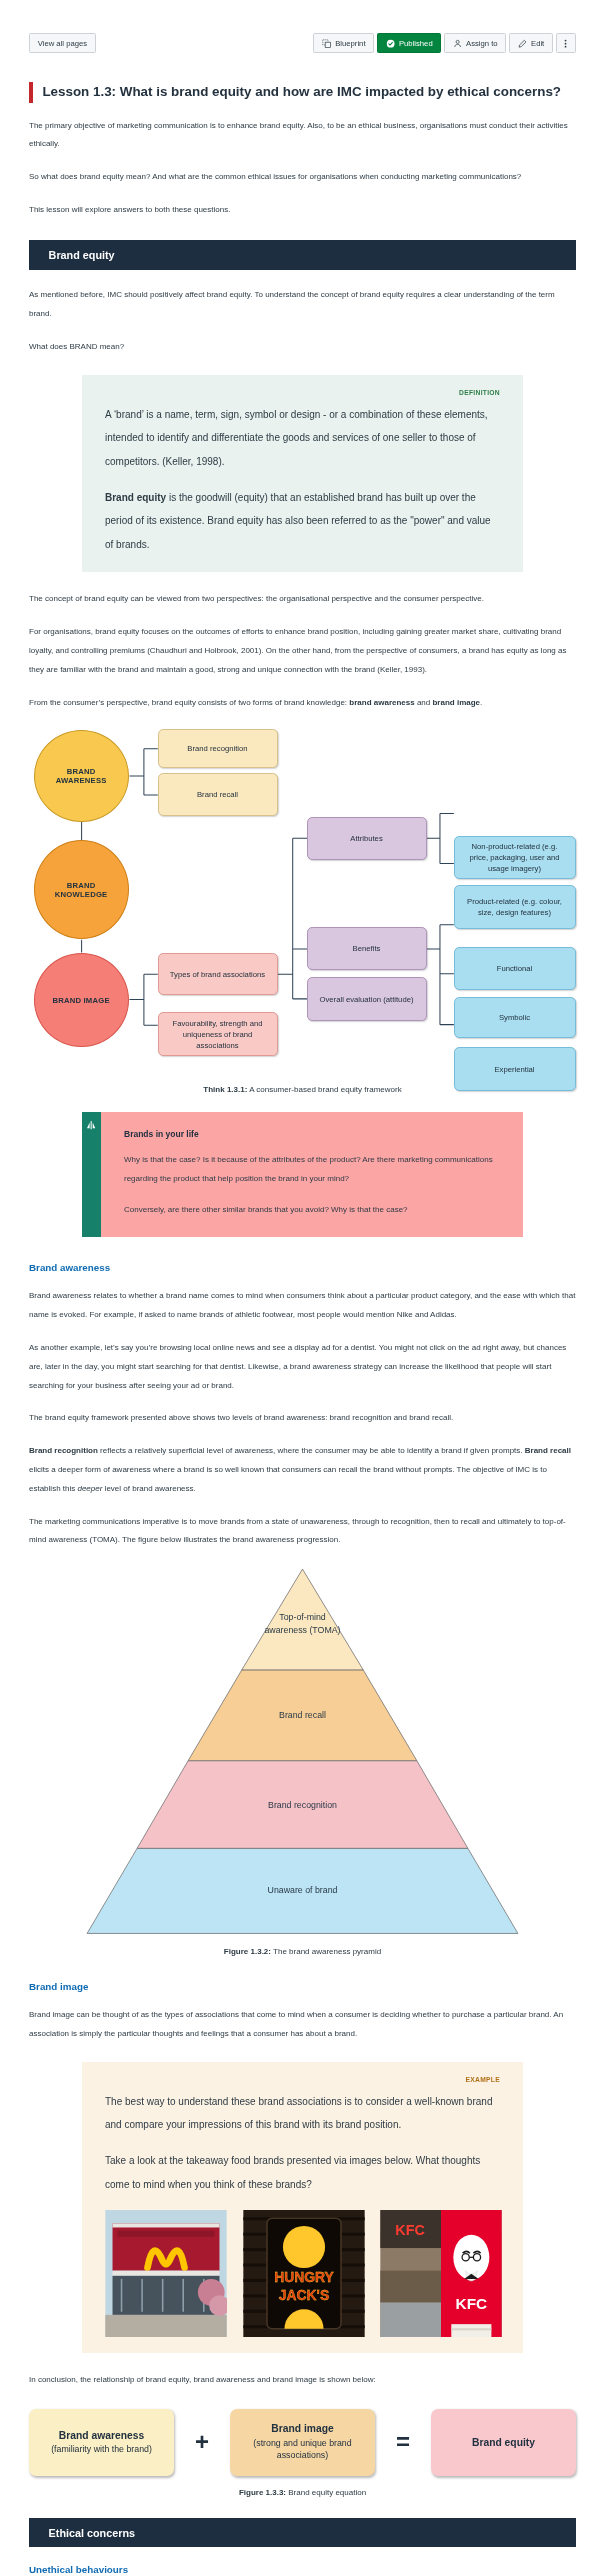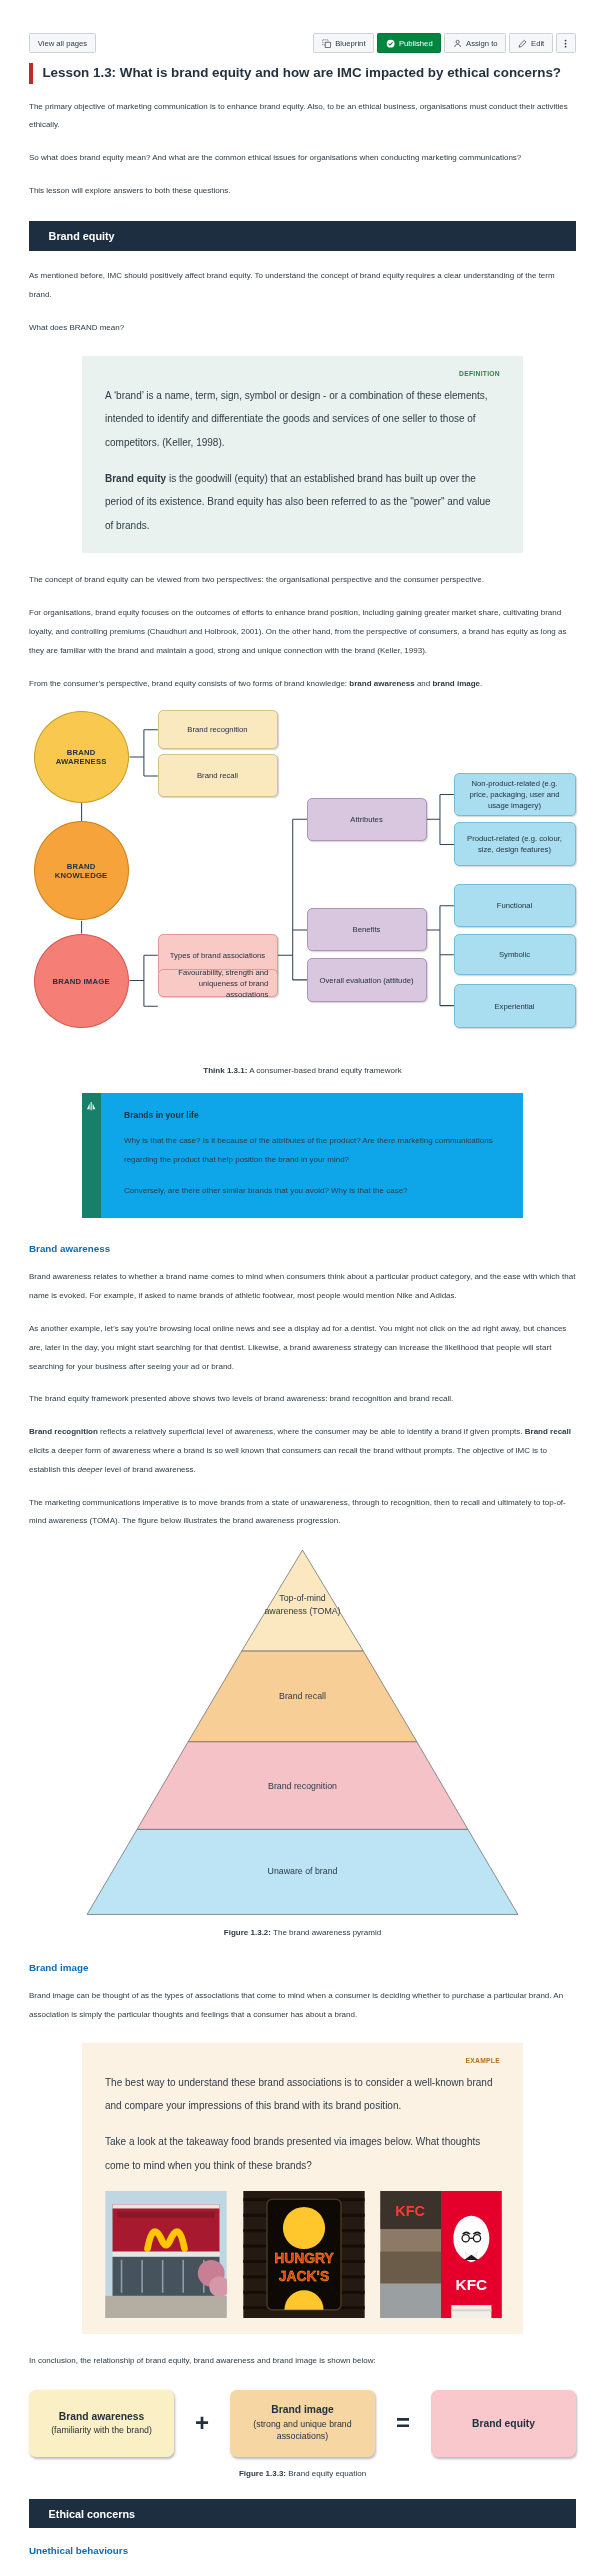--- a/index.html
+++ b/index.html
@@ -7,56 +7,56 @@
   .page { width:605px; height:3207px; overflow:hidden; padding:33px 29px 0; position:relative; background:#fff; }
 
   
   .toolbar { display:flex; justify-content:space-between; align-items:flex-start; }
   .btn { display:inline-flex; align-items:center; gap:4.1px; background:#F6F7F8; border:0.5px solid #CDD2D6; border-radius:1.5px; padding:4.6px 7.7px; font-size:7.7px; color:#2D3B45; cursor:pointer; line-height:1.2; }
   .btn-green { background:#038540; border-color:#027634; color:#fff; }
   .btn-group { display:flex; gap:2.6px;padding-left:44px; }
   .btn svg { display:block; }
 
   
-  .title-row { display:flex; margin-top:10px; }
+  .title-row { display:flex; margin-top:29px; }
   .red-bar { width:3.6px; background:#C3272B; margin-right:9.8px; flex:none; }
   h1 { font-size:13.4px; margin:0; font-weight:bold; color:#24323F; line-height:1.5; }
 
   p.body { font-size:8px; line-height:2.35; margin:14px 0; }
   .banner { background:#1C2E3F; color:#fff; font-size:10.8px; font-weight:bold; padding:8.8px 19.6px; margin:20.6px 0 16.5px; }
   h3.sub { color:#0F6BB3; font-size:9.8px; margin:25px 0 2.1px; font-weight:bold; }
 
   
   .infobox { margin:18.5px 53px; background:#E9F2EE; padding:11.3px 23px 15.5px; }
   .infobox .label { text-align:right; font-size:6.7px; font-weight:bold; letter-spacing:0.3px; margin:2.1px 0 0; }
   .label-def { color:#2E7D4A; }
   .example { background:#FCF2E3; }
   .label-ex { color:#B06F15; }
   .infobox p { font-size:10px; line-height:2.35; margin:12.4px 0 0; }
   .infobox p.first { margin-top:7.2px; }
 
   
   .sidebox { display:flex; margin:18.5px 53px; }
   .act-bar { width:19px; flex:none; background:#17806B; display:flex; justify-content:center; padding-top:8.2px; }
-  .side-body { flex:1; background:#0ea5e9; padding:12.4px 23px 17.5px; }
+  .side-body { flex:1; background:#fca5a5; padding:12.4px 23px 17.5px; }
   .side-body h4 { margin:4.1px 0 0; font-size:8.5px; color:#22313F; }
   .side-body p { font-size:8px; line-height:2.35; margin:12.4px 0 0; }
 
   
   .fig1 { position:relative; width:546px; height:346px; margin:11.3px auto 0; }
   .fig1 svg.wires { position:absolute; left:0; top:0; }
   .el { position:absolute; border-radius:50%; display:flex; align-items:center; justify-content:center; text-align:center; font-weight:bold; font-size:7.7px; color:#24323F; letter-spacing:0.2px; padding:0 12.4px; }
   .f1b { position:absolute; border-radius:5.2px; display:flex; align-items:center; justify-content:center; text-align:center; font-size:7.7px; color:#24323F; padding:3.1px 8.2px; box-shadow:1px 1px 1.5px rgba(0,0,0,0.18); line-height:1.45; }
   .el-aw { background:#F8C94E; border:0.8px solid #C99A27; }
   .el-kn { background:#F6A33B; border:0.8px solid #CE7F16; }
   .el-im { background:#F57E76; border:0.8px solid #D8554D; }
   .b-cream { background:#FAE9BE; border:0.5px solid #D8C08A; }
   .b-pink  { background:#F9C9C5; border:0.5px solid #E09A92; }
   .b-purp  { background:#D9C6DF; border:0.5px solid #AE93BA; }
-  .b-blue  { background:#A8DEF0; border:0.5px solid #74BCD9; }
+  .b-blue  { background:#A8DEF0; border:0.5px solid #74BCD9;margin-top:44px; }
 
   .caption { text-align:center; font-size:8px; margin:12.4px 0 0; color:#2D3B45; }
 
   
   .pyr { position:relative; width:433px; height:369px; margin:15.5px auto 0; }
   .pyr-label { position:absolute; left:50%; transform:translateX(-50%); text-align:center; font-size:8.8px; color:#2A3A48; line-height:1.55; }
 
   
   .equation { display:flex; align-items:center; justify-content:space-between; margin:18.5px 0 0; }
   .eqbox { width:145px; height:67px; border-radius:7.2px; display:flex; flex-direction:column; align-items:center; justify-content:center; text-align:center; box-shadow:1px 1.5px 2.6px rgba(0,0,0,0.28); padding:4.1px 10.3px; }
@@ -156,21 +156,21 @@
       <path d="M481 482 H510 M510 218 V530 M510 218 H538 M510 433 H538 M510 530 H538" stroke="#2F4356" stroke-width="2" fill="none"></path>
       <path d="M770 218 H796 M796 170 V267 M796 170 H823 M796 267 H823" stroke="#2F4356" stroke-width="2" fill="none"></path>
       <path d="M770 433 H796 M796 386 V580 M796 386 H823 M796 481 H823 M796 580 H823" stroke="#2F4356" stroke-width="2" fill="none"></path>
     </svg>
     <div class="el el-aw" style="left:4.1px;top:4.1px;width:95px;height:92px;">BRAND AWARENESS</div>
     <div class="el el-kn" style="left:4.1px;top:114px;width:95px;height:99px;">BRAND KNOWLEDGE</div>
     <div class="el el-im" style="left:4.1px;top:227px;width:95px;height:94px;">BRAND IMAGE</div>
     <div class="f1b b-cream" style="left:128px;top:3.1px;width:120px;height:39px;">Brand recognition</div>
     <div class="f1b b-cream" style="left:128px;top:47px;width:120px;height:43px;">Brand recall</div>
     <div class="f1b b-pink" style="left:128px;top:227px;width:120px;height:42px;">Types of brand associations</div>
-    <div class="f1b b-pink" style="left:128px;top:262px;width:120px;height:28px;text-align:right;">Favourability, strength and uniqueness of brand associations</div>
+    <div class="f1b b-pink" style="left:128px;top:286px;width:120px;height:44px;">Favourability, strength and uniqueness of brand associations</div>
     <div class="f1b b-purp" style="left:277px;top:91px;width:120px;height:43px;">Attributes</div>
     <div class="f1b b-purp" style="left:277px;top:201px;width:120px;height:43px;">Benefits</div>
     <div class="f1b b-purp" style="left:277px;top:251px;width:120px;height:44px;">Overall evaluation (attitude)</div>
     <div class="f1b b-blue" style="left:424px;top:66px;width:122px;height:43px;">Non-product-related (e.g. price, packaging, user and usage imagery)</div>
     <div class="f1b b-blue" style="left:424px;top:115px;width:122px;height:44px;">Product-related (e.g. colour, size, design features)</div>
     <div class="f1b b-blue" style="left:424px;top:177px;width:122px;height:43px;">Functional</div>
     <div class="f1b b-blue" style="left:424px;top:227px;width:122px;height:41px;">Symbolic</div>
     <div class="f1b b-blue" style="left:424px;top:277px;width:122px;height:44px;text-align:right;">Experiential</div>
   </div>
   <p class="caption"><strong>Think 1.3.1:</strong><span> A consumer-based brand equity framework</span></p>

